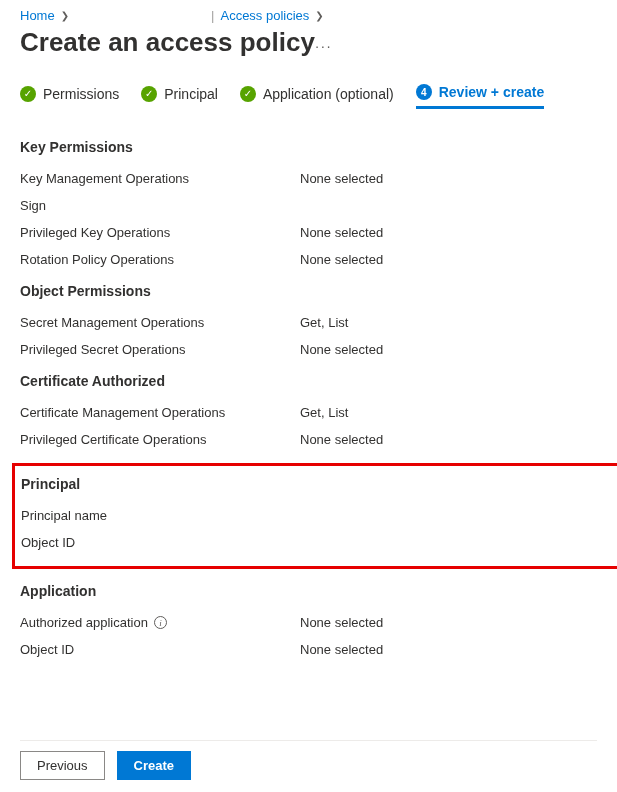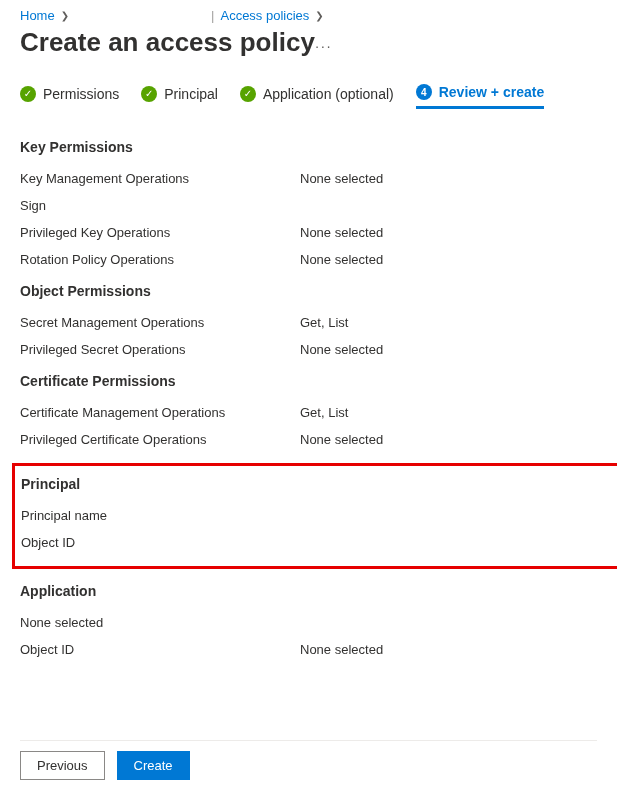--- a/index.html
+++ b/index.html
@@ -158,20 +158,21 @@
       font-size: 13px;
       cursor: pointer;
       border: 1px solid #8a8886;
       background: #fff;
       color: #323130;
     }
     .btn.primary {
       background: #0078d4;
       border-color: #0078d4;
       color: #fff;
+      font-weight: bold;
     }
   </style>
 </head>
 <body>
 
 <div class="breadcrumb">
   <a>Home</a>
   <span class="chev">❯</span>
   <span style="flex:0 0 130px"></span>
   <span class="sep">|</span>
@@ -227,21 +228,21 @@
   <div class="kv-row">
     <div class="kv-label">Secret Management Operations</div>
     <div class="kv-value">Get, List</div>
   </div>
   <div class="kv-row">
     <div class="kv-label">Privileged Secret Operations</div>
     <div class="kv-value">None selected</div>
   </div>
 </div>
 
-<div class="section-header">Certificate Permissions</div>
+<div class="section-header">Certificate Authorized</div>
 <div class="section-gap">
   <div class="kv-row">
     <div class="kv-label">Certificate Management Operations</div>
     <div class="kv-value">Get, List</div>
   </div>
   <div class="kv-row">
     <div class="kv-label">Privileged Certificate Operations</div>
     <div class="kv-value">None selected</div>
   </div>
 </div>
@@ -256,20 +257,24 @@
     <div class="kv-row">
       <div class="kv-label">Object ID</div>
       <div class="kv-value"></div>
     </div>
   </div>
 </div>
 
 <div class="section-header">Application</div>
 <div class="section-gap">
   <div class="kv-row">
+    <div class="kv-label">
+      <span>Authorized application</span>
+      <span class="info-icon">i</span>
+    </div>
     <div class="kv-value">None selected</div>
   </div>
   <div class="kv-row">
     <div class="kv-label">Object ID</div>
     <div class="kv-value">None selected</div>
   </div>
 </div>
 
 <div class="footer">
   <button class="btn">Previous</button>

